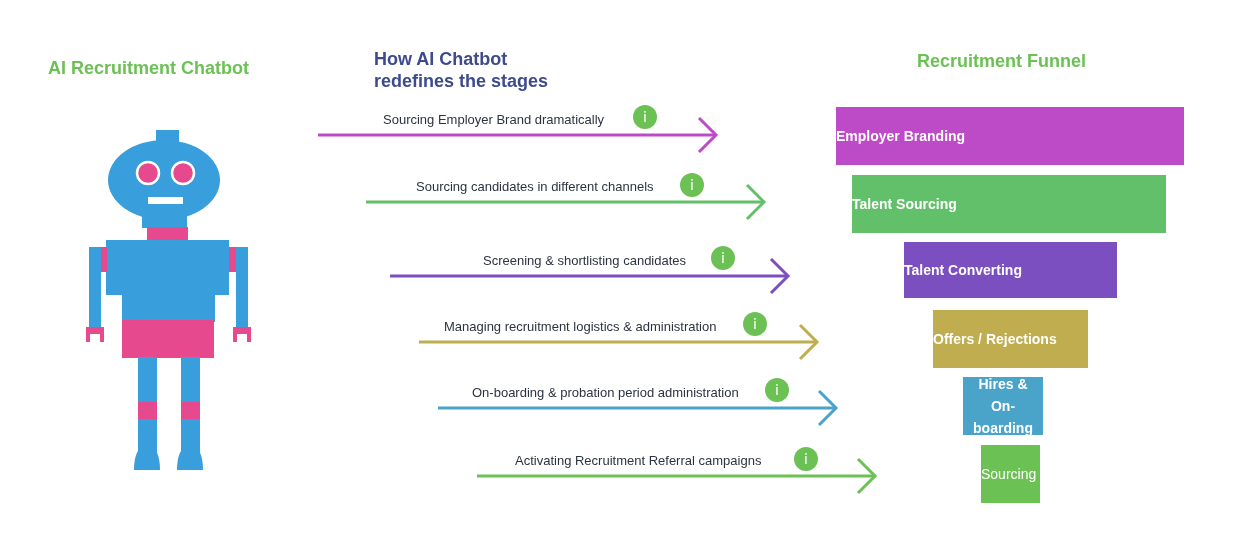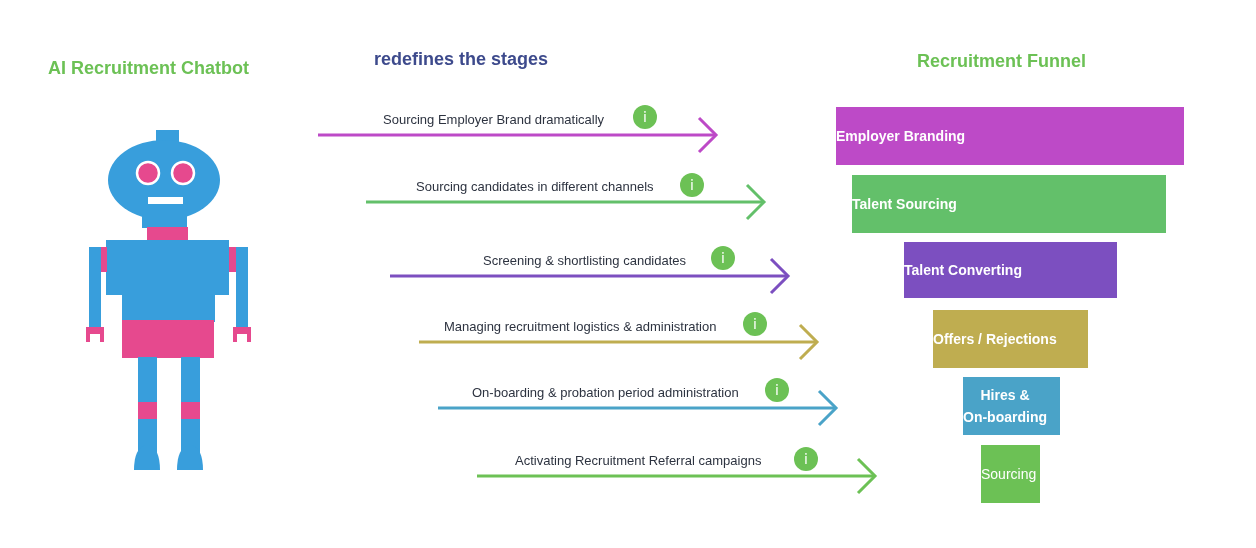--- a/index.html
+++ b/index.html
@@ -17,20 +17,21 @@
   svg.arrows { position: absolute; left: 0; top: 0; }
   .funnel { position: absolute; display: flex; align-items: center; justify-content: flex-start;
             color: #ffffff; font-weight: bold; font-size: 14px; text-align: center; line-height: 22px; }
   .funnel.thin { font-weight: normal; }
 </style>
 </head>
 <body>
 
 <div class="title" id="t-left">AI Recruitment Chatbot</div>
 <div class="title" id="t-mid">
+  <div>How AI Chatbot</div>
   <div>redefines the stages</div>
 </div>
 <div class="title" id="t-right">Recruitment Funnel</div>
 
 <svg class="robot" width="300" height="548">
   <g fill="#389edc">
     <rect x="156" y="130" width="23" height="14"></rect>
     <ellipse cx="164" cy="180" rx="56" ry="40"></ellipse>
     <rect x="142" y="200" width="45" height="28"></rect>
     <rect x="147" y="227" width="41" height="14" fill="#e6498e"></rect>
@@ -111,21 +112,21 @@
     <div class="funnel" style="left: 904px; top: 242px; width: 213px; height: 56px; background: rgb(124, 79, 192);">
       <div>
         <div>Talent Converting</div>
       </div>
     </div>
     <div class="funnel" style="left: 933px; top: 310px; width: 155px; height: 58px; background: rgb(191, 173, 80);">
       <div>
         <div>Offers / Rejections</div>
       </div>
     </div>
-    <div class="funnel" style="left: 963px; top: 377px; width: 97px; height: 58px; background: rgb(74, 163, 200);">
+    <div class="funnel" style="left: 963px; top: 377px; width: 80px; height: 58px; background: rgb(74, 163, 200);">
       <div>
         <div>Hires &amp;</div>
         <div>On-boarding</div>
       </div>
     </div>
     <div class="funnel thin" style="left: 981px; top: 445px; width: 59px; height: 58px; background: rgb(108, 193, 85);">
       <div>
         <div>Sourcing</div>
       </div>
     </div>

